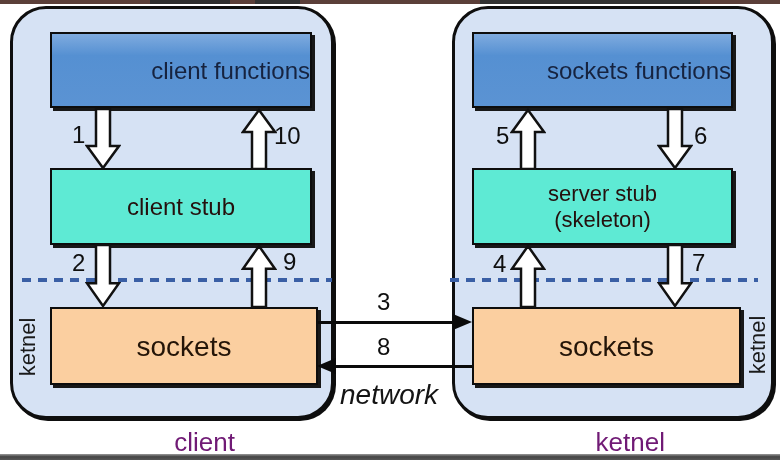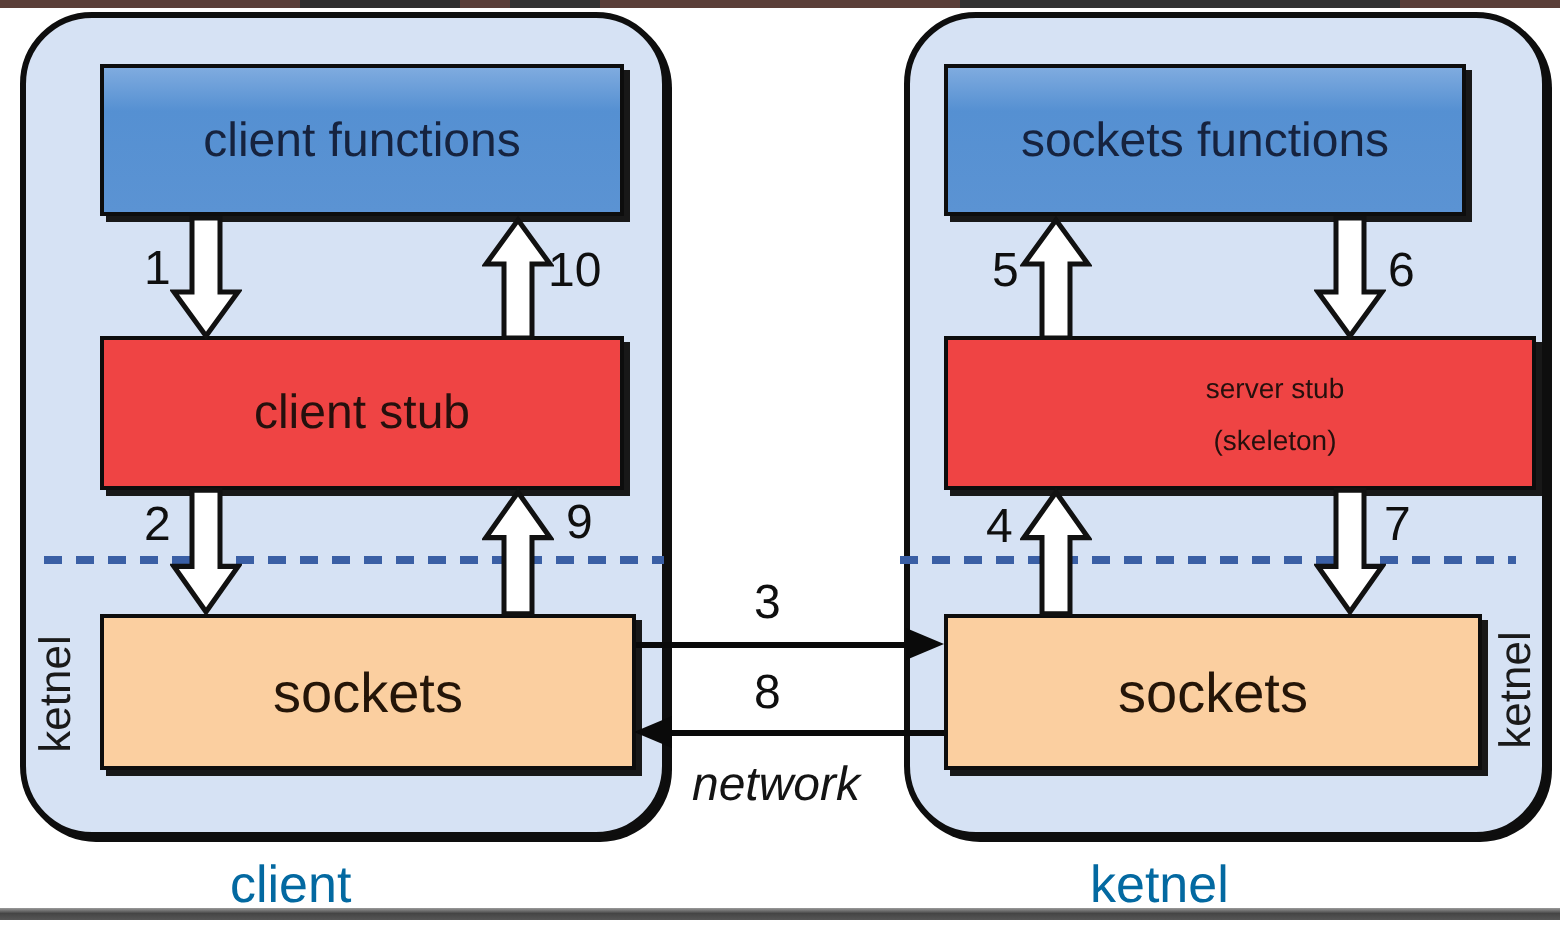--- a/index.html
+++ b/index.html
@@ -31,51 +31,51 @@
   .panel.server{left:452px;width:316px;}
   .dash-line{
     position:absolute;top:278px;height:4px;
     background:repeating-linear-gradient(90deg,#3a5fa5 0 9px,rgba(0,0,0,0) 9px 16px);
   }
   .box{
     position:absolute;border:2px solid #0d0d0d;box-shadow:3px 3px 0 #181818;
     display:flex;flex-direction:column;align-items:center;justify-content:center;
     text-align:center;font-size:24px;line-height:27px;
   }
-  .box.blue{background:linear-gradient(#7fabdf,#5590d2 30%,#5b93d3);color:#16233f;}
-  .box.red{background:#ef4444;color:#25100d;}
+  .box.blue{background:linear-gradient(#7fabdf,#5590d2 30%,#5b93d3);color:#16233f;align-items:flex-end;}
+  .box.red{background:#5eead4;color:#25100d;}
   .box.peach{background:#fbcfa0;color:#241508;font-size:28px;align-items:center;}
   .barrow{position:absolute;}
   .num{
     position:absolute;font-size:24px;color:#0f0f0f;
   }
   .hline{position:absolute;height:3px;background:#0a0a0a;}
   .tri-right{
     position:absolute;width:0;height:0;
     border-top:8px solid transparent;border-bottom:8px solid transparent;
     border-left:19px solid #0a0a0a;
   }
   .tri-left{
     position:absolute;width:0;height:0;
     border-top:8px solid transparent;border-bottom:8px solid transparent;
     border-right:19px solid #0a0a0a;
   }
   .network-label{
     position:absolute;left:340px;top:379px;width:96px;text-align:center;
-    font-size:24px;font-style:italic;color:#141414;
+    font-size:28px;font-style:italic;color:#141414;
   }
   .kernel-label{
     position:absolute;width:94px;height:24px;text-align:center;
     font-size:22px;color:#1a1a1a;transform:rotate(-90deg);
   }
   .kernel-label.left{left:-20px;top:335px;}
   .kernel-label.right{left:710px;top:333px;}
   .caption{
-    position:absolute;top:427px;width:120px;text-align:left;
-    font-size:26px;color:#0369a1;
+    position:absolute;top:427px;width:120px;text-align:right;
+    font-size:26px;color:#701a75;
   }
   .caption.client{left:115px;}
   .caption.server{left:545px;}
   .watermark{
     position:absolute;left:687px;top:438px;font-size:14px;color:#9e9e9e;
     white-space:nowrap;
   }
 </style>
 </head>
 <body>
@@ -97,21 +97,21 @@
   <div class="box red" style="left:50px;top:168px;width:258px;height:73px;">
     <span>client stub</span>
   </div>
   <div class="box peach" style="left:50px;top:307px;width:264px;height:74px;">
     <span>sockets</span>
   </div>
 
   <div class="box blue" style="left:472px;top:32px;width:257px;height:72px;">
     <span>sockets functions</span>
   </div>
-  <div class="box red" style="left:472px;top:168px;width:257px;height:73px;font-size:14px;line-height:26px;padding-left:35px;">
+  <div class="box red" style="left:472px;top:168px;width:257px;height:73px;font-size:22px;line-height:26px;">
     <span>server stub</span>
     <span>(skeleton)</span>
   </div>
   <div class="box peach" style="left:472px;top:307px;width:265px;height:74px;">
     <span>sockets</span>
   </div>
 
   <svg class="barrow" style="left:85px;top:108px;" width="36" height="62" viewBox="0 0 36 62">
     <path d="M11 1 H25 V38 H34 L18 60 L2 38 H11 Z" fill="#ffffff" stroke="#111111" stroke-width="2.5"></path>
   </svg>

